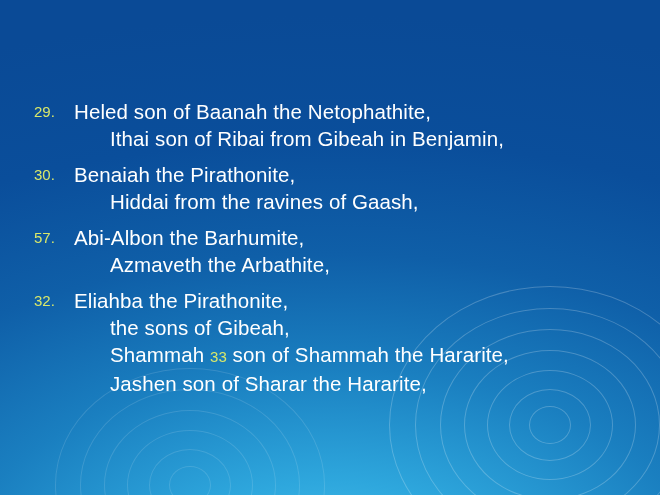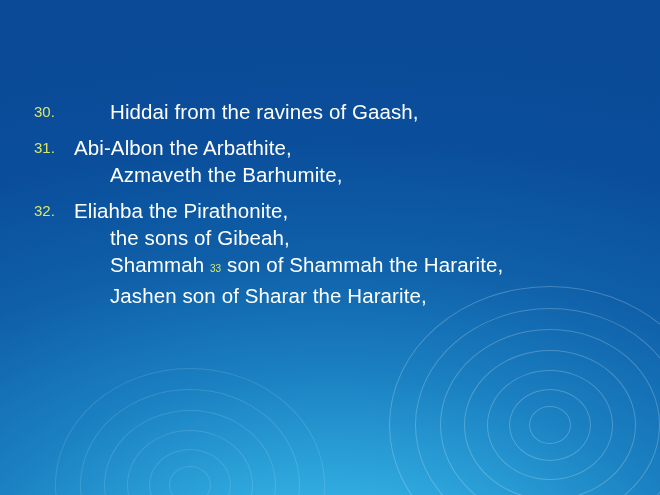--- a/index.html
+++ b/index.html
@@ -85,21 +85,21 @@
     letter-spacing: 0.1px;
   }
   .vline {
     white-space: pre;
   }
   .indent {
     padding-left: 36px;
   }
   .inline-num {
     color: #d9e86a;
-    font-size: 10px;
+    font-size: 15px;
   }
 </style>
 </head>
 <body>
 
 <div class="slide">
 
   <div class="ripples">
     <div class="ripple r1"></div>
     <div class="ripple r2"></div>
@@ -114,33 +114,41 @@
     <div class="ripple r1"></div>
     <div class="ripple r2"></div>
     <div class="ripple r3"></div>
     <div class="ripple r4"></div>
     <div class="ripple r5"></div>
     <div class="ripple r6"></div>
   </div>
 
   <div class="content">
 
+    <div class="verse">
+      <div class="vnum">29.</div>
+      <div class="vtext">
+        <div class="vline">Heled son of Baanah the Netophathite,</div>
+        <div class="vline indent">Ithai son of Ribai from Gibeah in Benjamin,</div>
+      </div>
+    </div>
 
     <div class="verse">
       <div class="vnum">30.</div>
       <div class="vtext">
+        <div class="vline">Benaiah the Pirathonite,</div>
         <div class="vline indent">Hiddai from the ravines of Gaash,</div>
       </div>
     </div>
 
     <div class="verse">
-      <div class="vnum">31.</div>
+      <div class="vnum">57.</div>
       <div class="vtext">
-        <div class="vline">Abi-Albon the Arbathite,</div>
-        <div class="vline indent">Azmaveth the Barhumite,</div>
+        <div class="vline">Abi-Albon the Barhumite,</div>
+        <div class="vline indent">Azmaveth the Arbathite,</div>
       </div>
     </div>
 
     <div class="verse">
       <div class="vnum">32.</div>
       <div class="vtext">
         <div class="vline">Eliahba the Pirathonite,</div>
         <div class="vline indent">the sons of Gibeah,</div>
         <div class="vline indent"><span>Shammah </span><span class="inline-num">33</span><span> son of Shammah the Hararite,</span></div>
         <div class="vline indent">Jashen son of Sharar the Hararite,</div>

